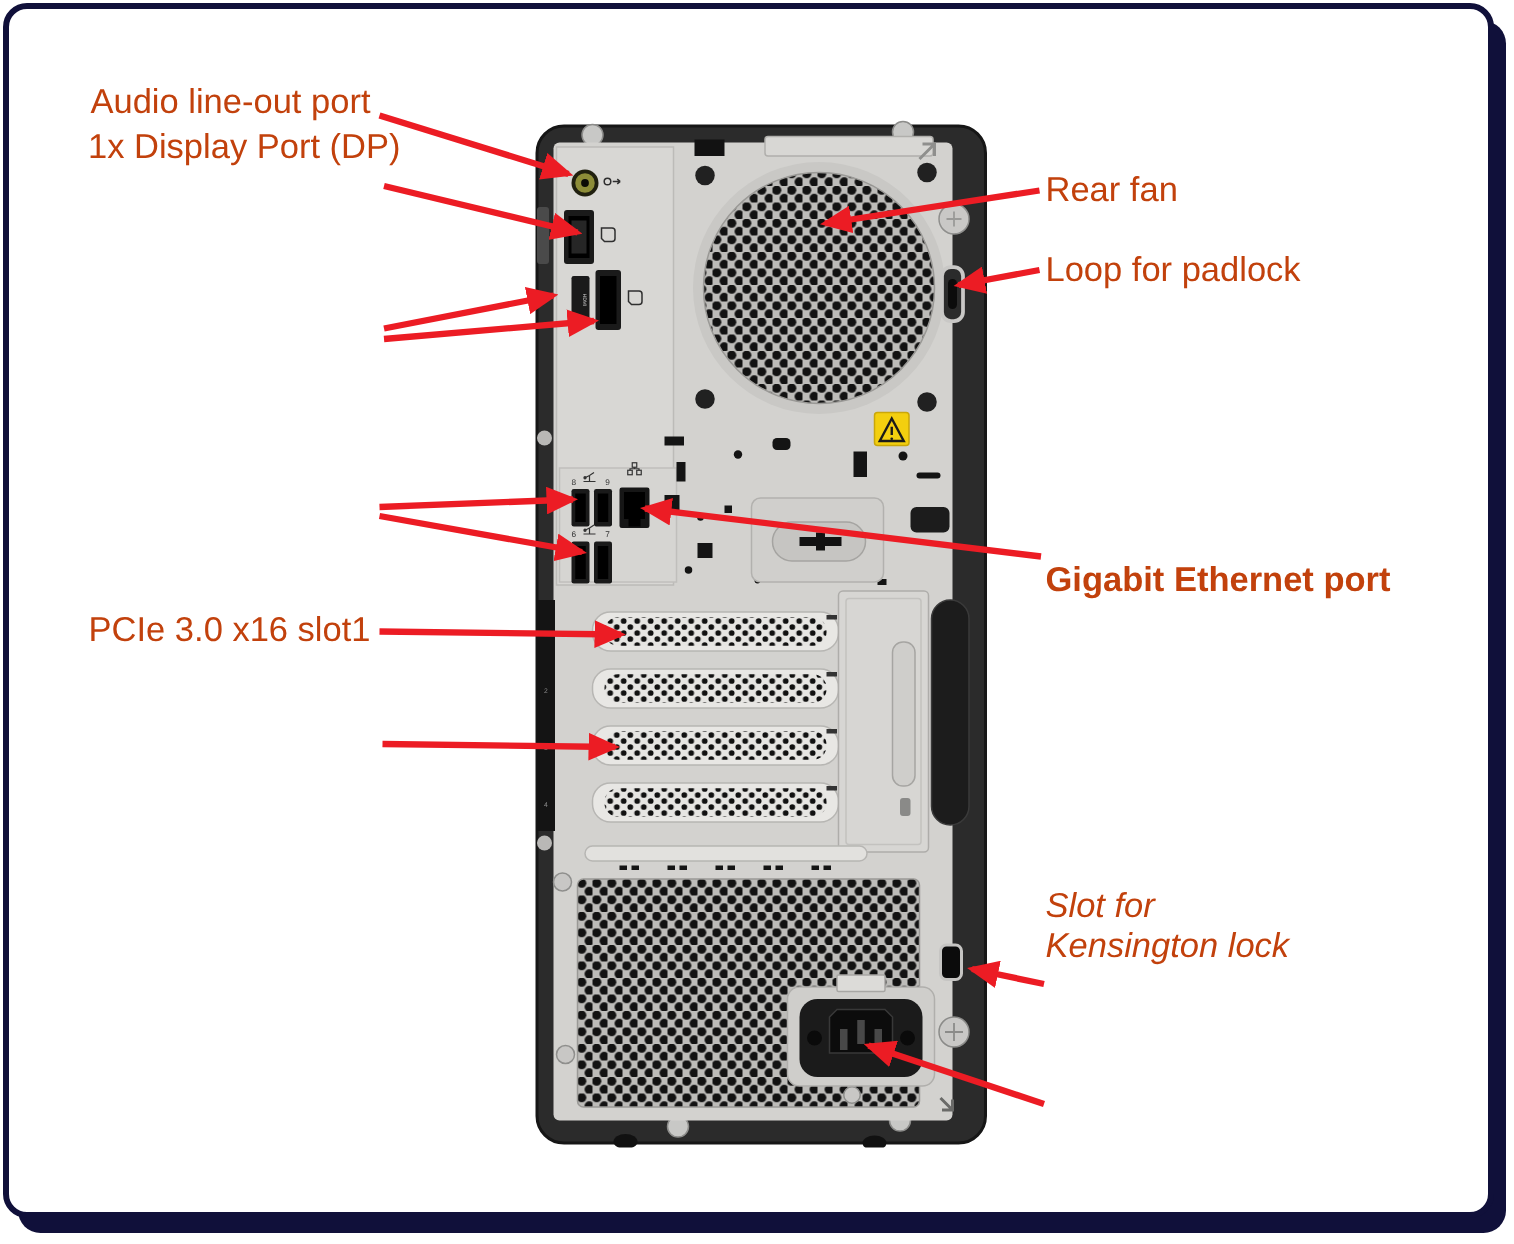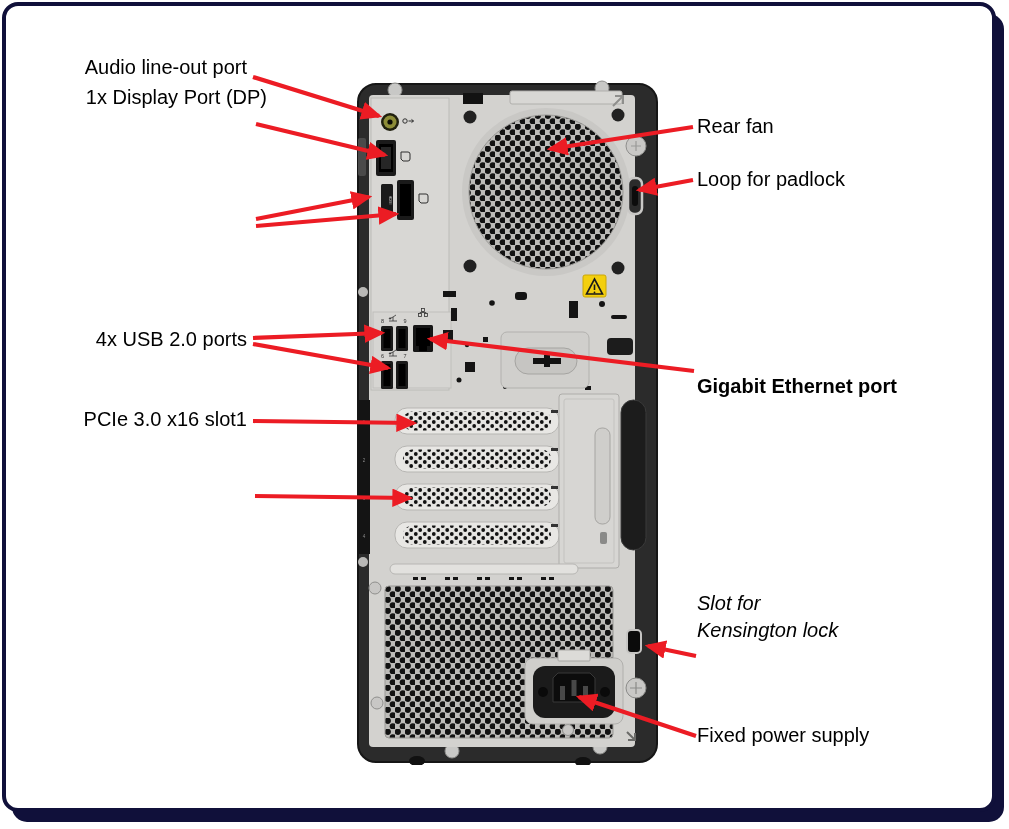--- a/index.html
+++ b/index.html
@@ -13,21 +13,21 @@
   .frame{
     position:absolute;left:2px;top:2px;
     width:986px;height:802px;
     border:4px solid #10103a;
     border-radius:16px;
     box-shadow:9px 11px 0 -1px #10103a;
     background:#ffffff;
   }
   .lbl{
     position:absolute;
-    font-size:20px;line-height:27px;color:#000000;
+    font-size:23px;line-height:27px;color:#c2410c;
     white-space:pre-line;
   }
   .lbl.left{left:0;width:247px;text-align:right;}
   .lbl.right{left:697px;text-align:left;}
   svg text{font-family:"Liberation Sans",sans-serif;}
   .overlay{position:absolute;left:0;top:0;pointer-events:none;}
 </style>
 </head>
 <body>
 
@@ -283,23 +283,21 @@
       <line x1="693" y1="127" x2="550" y2="149" marker-end="url(#ah)"></line>
       <line x1="693" y1="180" x2="639" y2="190" marker-end="url(#ah)"></line>
       <line x1="694" y1="371" x2="430" y2="339" marker-end="url(#ah)"></line>
       <line x1="696" y1="656" x2="648" y2="646" marker-end="url(#ah)"></line>
       <line x1="696" y1="736" x2="579" y2="697" marker-end="url(#ah)"></line>
     </g>
   </svg>
 
   <div class="lbl left" style="top:54px;">Audio line-out port</div>
   <div class="lbl left" style="top:84px;margin-left:20px;">1x Display Port (DP)</div>
-  <div class="lbl left" style="top:326px;">4x USB 2.0 ports</div>
   <div class="lbl left" style="top:406px;">PCIe 3.0 x16 slot1</div>
 
   <div class="lbl right" style="top:113px;">Rear fan</div>
   <div class="lbl right" style="top:166px;">Loop for padlock</div>
   <div class="lbl right" style="top:373px;font-weight:bold;">Gigabit Ethernet port</div>
   <div class="lbl right" style="top:590px;font-style:italic;">Slot for
 Kensington lock</div>
-  <div class="lbl right" style="top:722px;">Fixed power supply</div>
 
 </div>
 
 </body></html>

